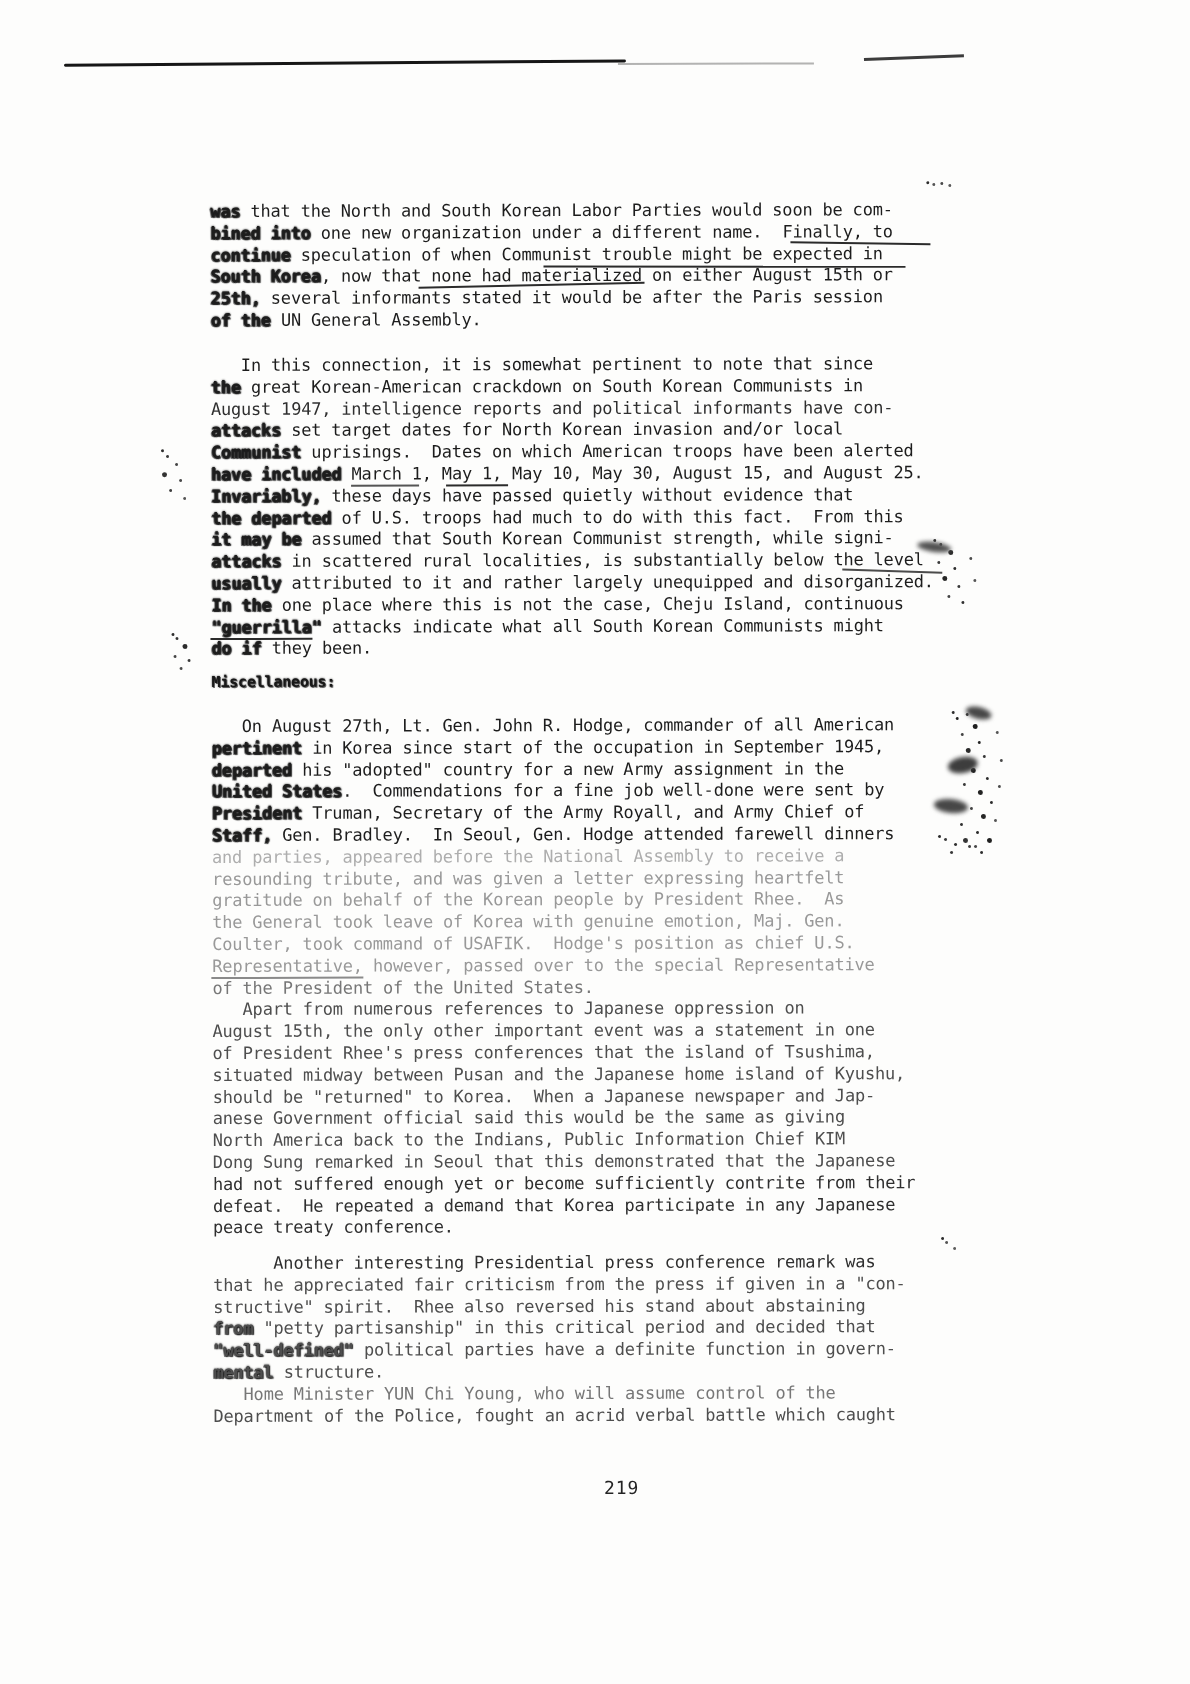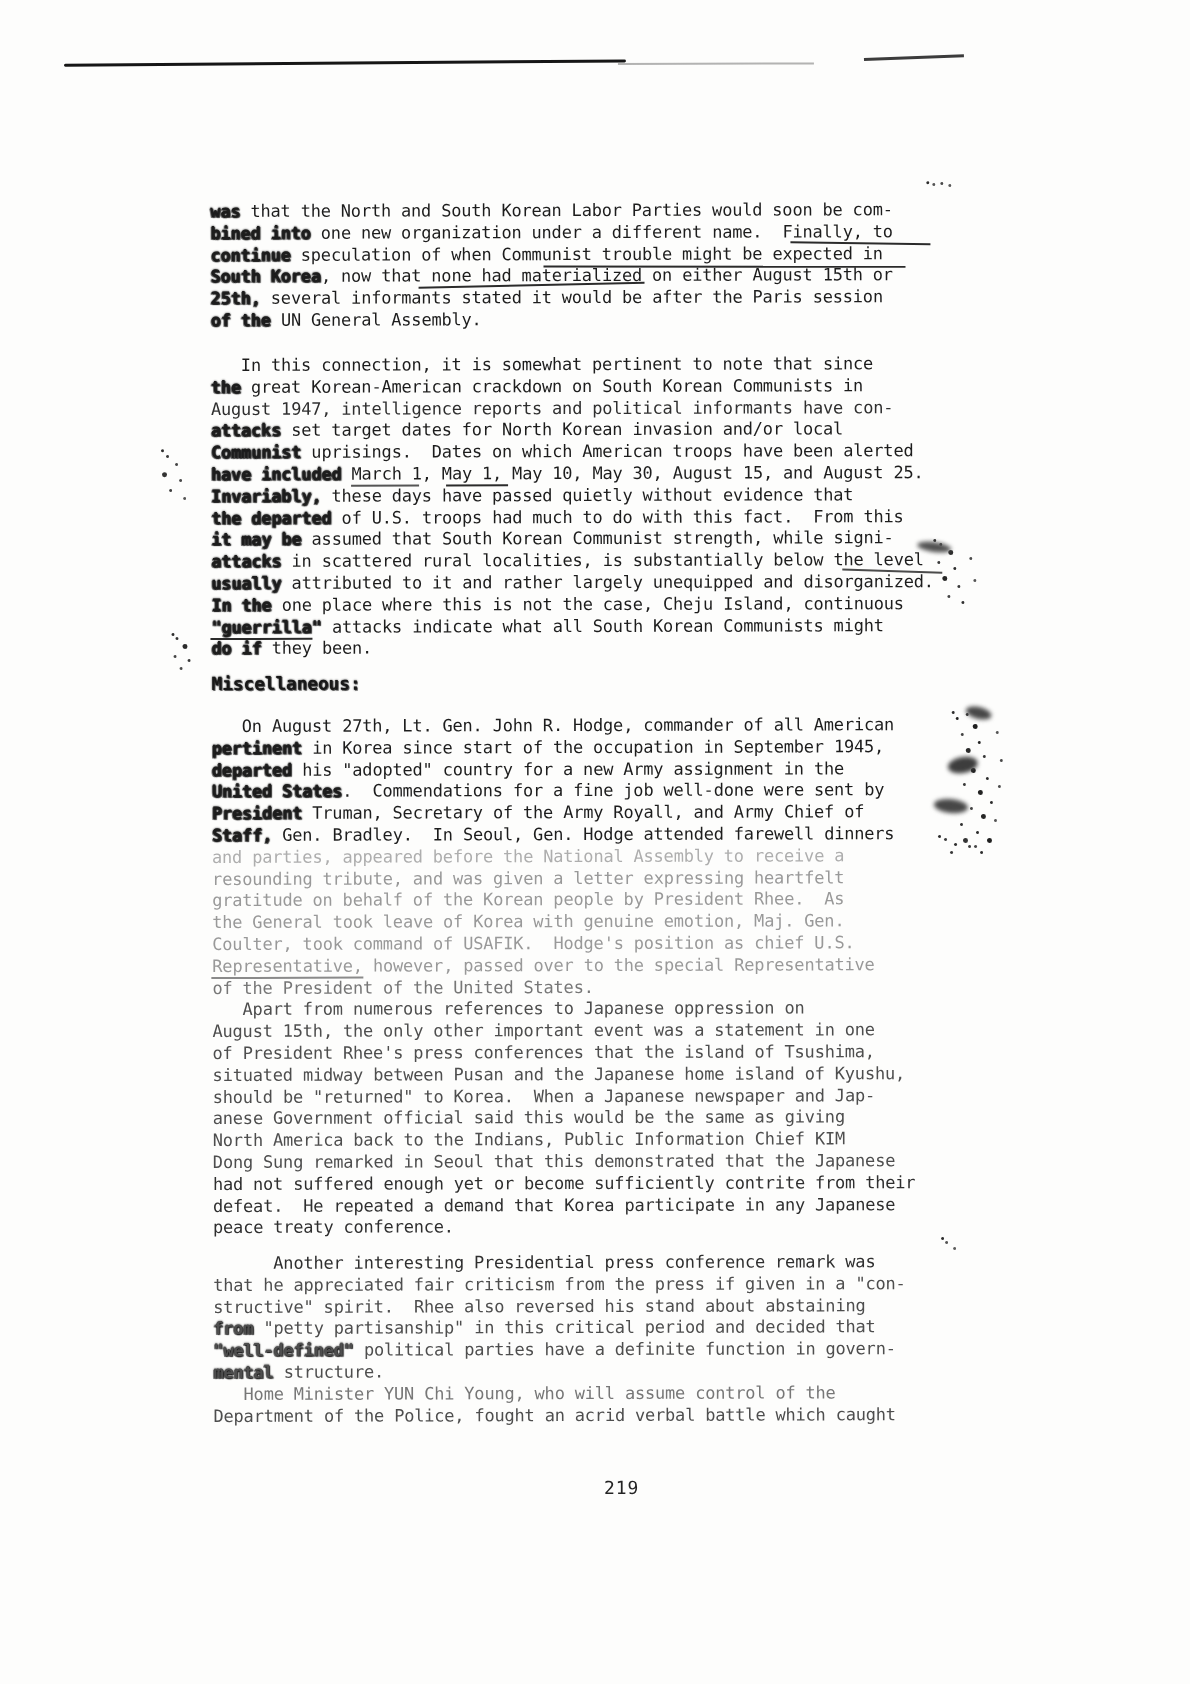--- a/index.html
+++ b/index.html
@@ -15,21 +15,21 @@
   .line{white-space:pre;font-size:17px;line-height:21.8px;letter-spacing:-0.2px;}
   .tone-dark  {color:#1d1d1d;}
   .tone-dark2 {color:#2f2f2f;}
   .tone-dim   {color:#4e4e4e;}
   .tone-faded2{color:#777777;}
   .tone-faded {color:#999999;}
   .tone-vfaded{color:#aeaeae;}
   .smudge{font-weight:bold;text-shadow:0 0 2px rgba(10,10,10,.95),1px 1px 1px rgba(20,20,20,.8),-1px 1px 0 rgba(30,30,30,.5);}
   .doc-heading{
     position:absolute;left:212px;top:672px;
-    font-size:18px;font-weight:bold;color:#181818;
+    font-size:15px;font-weight:bold;color:#181818;
     text-shadow:0 0 2px rgba(10,10,10,.85),1px 1px 0 rgba(25,25,25,.6);
     letter-spacing:-0.2px;
   }
   .page-number{
     position:absolute;top:1477px;left:0;width:1240px;
     text-align:center;font-size:18px;color:#242424;letter-spacing:1px;
   }
   
   .art{position:absolute;}
   .rule-main{left:66px;top:61px;width:562px;height:3px;background:#161616;transform:rotate(-0.3deg);border-radius:2px;}

